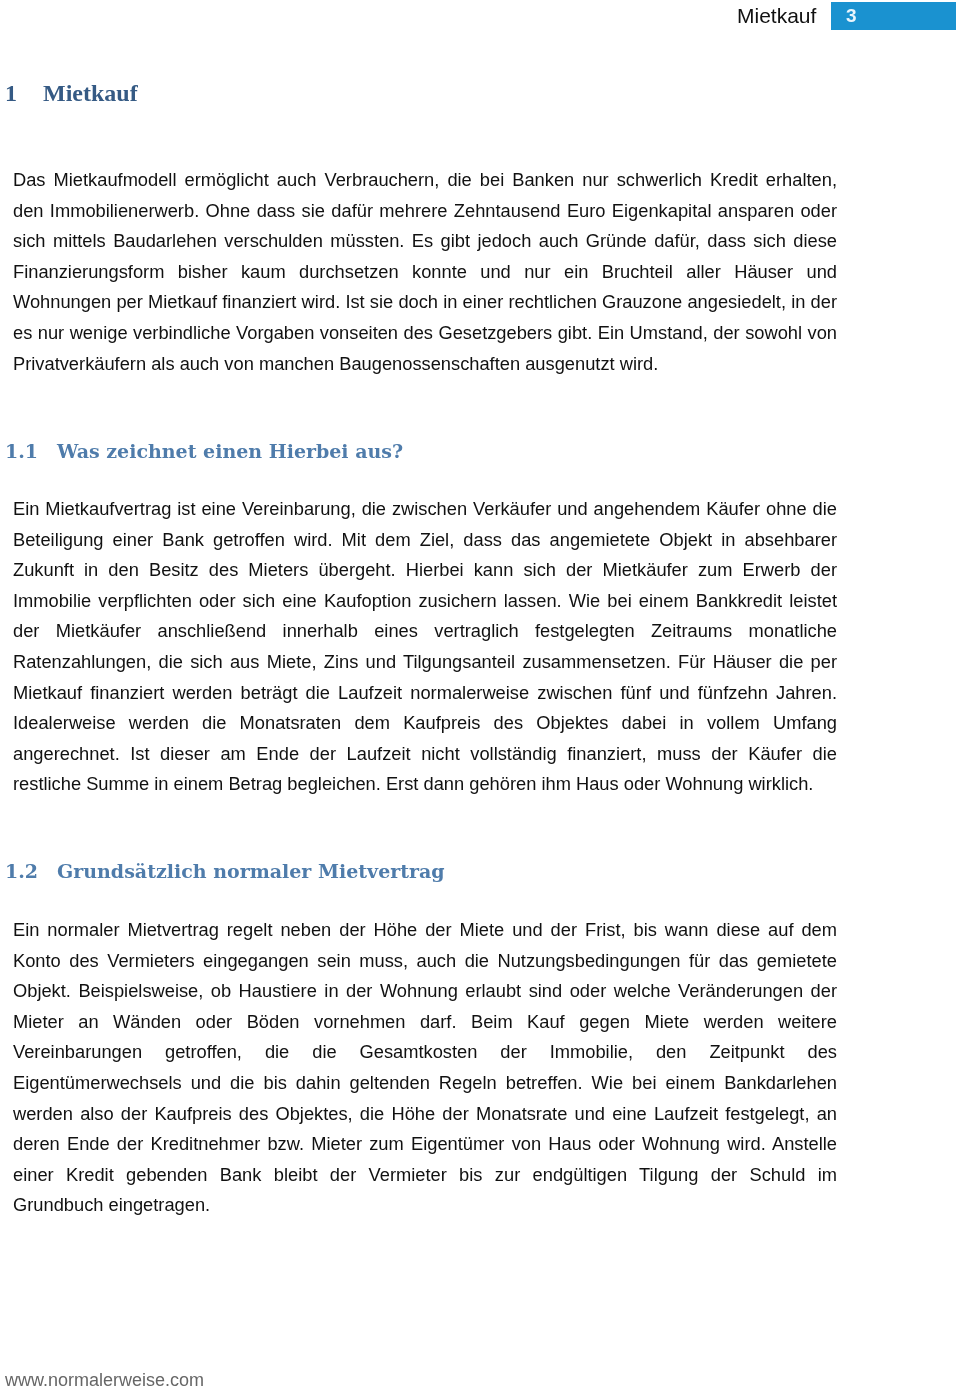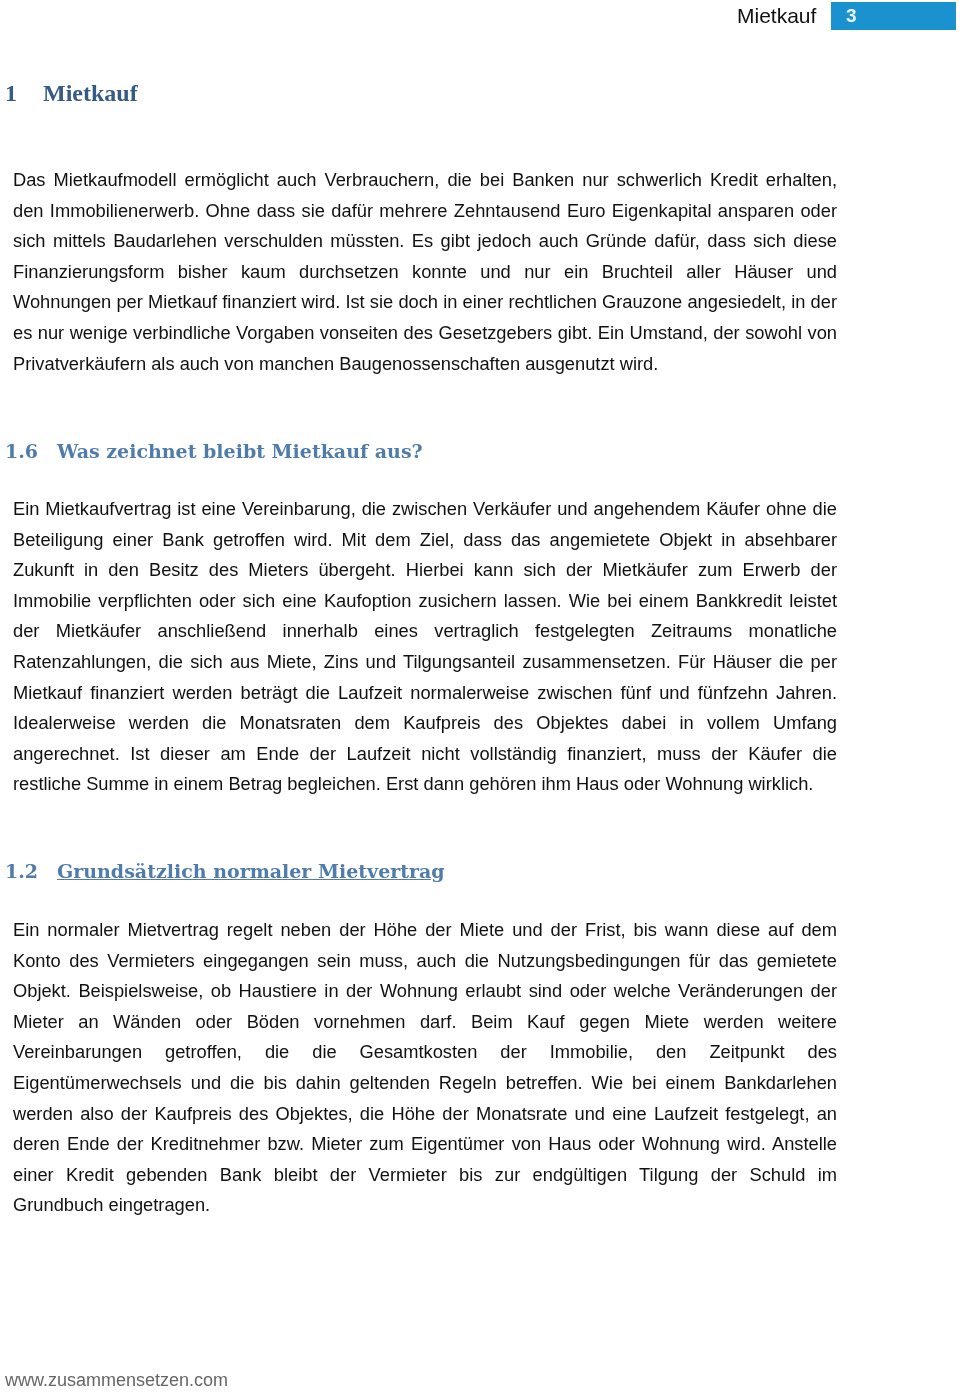--- a/index.html
+++ b/index.html
@@ -27,22 +27,22 @@
   <span class="header-title">Mietkauf</span>
   <div class="page-badge">3</div>
 </div>
 
 <div class="h1">
   <span class="num">1</span><span>Mietkauf</span>
 </div>
 <p class="para" style="top:157px;">Das Mietkaufmodell ermöglicht auch Verbrauchern, die bei Banken nur schwerlich Kredit erhalten, den Immobilienerwerb. Ohne dass sie dafür mehrere Zehntausend Euro Eigenkapital ansparen oder sich mittels Baudarlehen verschulden müssten. Es gibt jedoch auch Gründe dafür, dass sich diese Finanzierungsform bisher kaum durchsetzen konnte und nur ein Bruchteil aller Häuser und Wohnungen per Mietkauf finanziert wird. Ist sie doch in einer rechtlichen Grauzone angesiedelt, in der es nur wenige verbindliche Vorgaben vonseiten des Gesetzgebers gibt. Ein Umstand, der sowohl von Privatverkäufern als auch von manchen Baugenossenschaften ausgenutzt wird.</p>
 
 <div class="h2" style="top:440px;">
-  <span class="num">1.6</span><span>Was zeichnet bleibt Mietkauf aus?</span>
+  <span class="num">1.1</span><span>Was zeichnet einen Hierbei aus?</span>
 </div>
 <p class="para" style="top:486px;">Ein Mietkaufvertrag ist eine Vereinbarung, die zwischen Verkäufer und angehendem Käufer ohne die Beteiligung einer Bank getroffen wird. Mit dem Ziel, dass das angemietete Objekt in absehbarer Zukunft in den Besitz des Mieters übergeht. Hierbei kann sich der Mietkäufer zum Erwerb der Immobilie verpflichten oder sich eine Kaufoption zusichern lassen. Wie bei einem Bankkredit leistet der Mietkäufer anschließend innerhalb eines vertraglich festgelegten Zeitraums monatliche Ratenzahlungen, die sich aus Miete, Zins und Tilgungsanteil zusammensetzen. Für Häuser die per Mietkauf finanziert werden beträgt die Laufzeit normalerweise zwischen fünf und fünfzehn Jahren. Idealerweise werden die Monatsraten dem Kaufpreis des Objektes dabei in vollem Umfang angerechnet. Ist dieser am Ende der Laufzeit nicht vollständig finanziert, muss der Käufer die restliche Summe in einem Betrag begleichen. Erst dann gehören ihm Haus oder Wohnung wirklich.</p>
 
-<div class="h2" style="top:860px;text-decoration:underline;">
+<div class="h2" style="top:860px;">
   <span class="num">1.2</span><span>Grundsätzlich normaler Mietvertrag</span>
 </div>
 <p class="para" style="top:907px;">Ein normaler Mietvertrag regelt neben der Höhe der Miete und der Frist, bis wann diese auf dem Konto des Vermieters eingegangen sein muss, auch die Nutzungsbedingungen für das gemietete Objekt. Beispielsweise, ob Haustiere in der Wohnung erlaubt sind oder welche Veränderungen der Mieter an Wänden oder Böden vornehmen darf. Beim Kauf gegen Miete werden weitere Vereinbarungen getroffen, die die Gesamtkosten der Immobilie, den Zeitpunkt des Eigentümerwechsels und die bis dahin geltenden Regeln betreffen. Wie bei einem Bankdarlehen werden also der Kaufpreis des Objektes, die Höhe der Monatsrate und eine Laufzeit festgelegt, an deren Ende der Kreditnehmer bzw. Mieter zum Eigentümer von Haus oder Wohnung wird. Anstelle einer Kredit gebenden Bank bleibt der Vermieter bis zur endgültigen Tilgung der Schuld im Grundbuch eingetragen.</p>
 
-<div class="footer">www.zusammensetzen.com</div>
+<div class="footer">www.normalerweise.com</div>
 
 </body></html>

